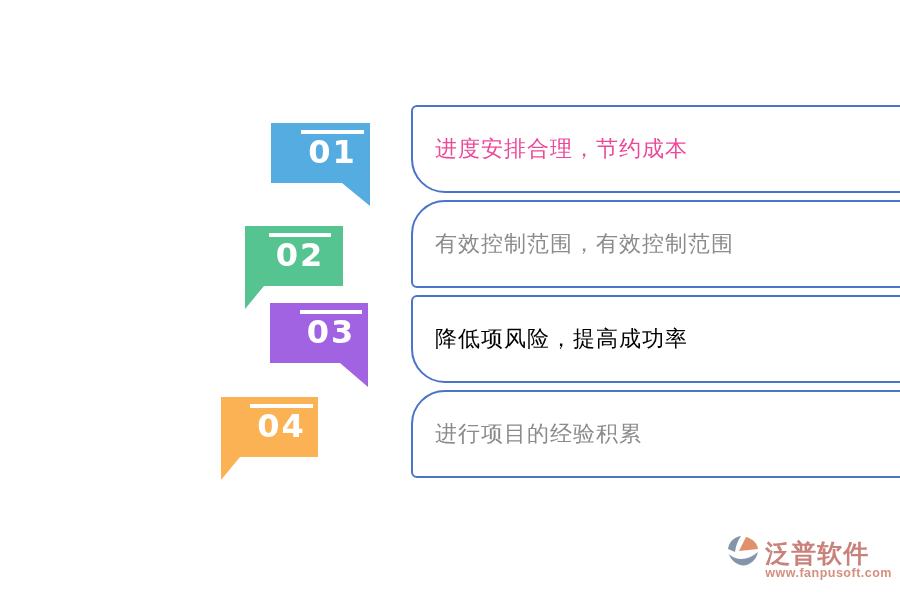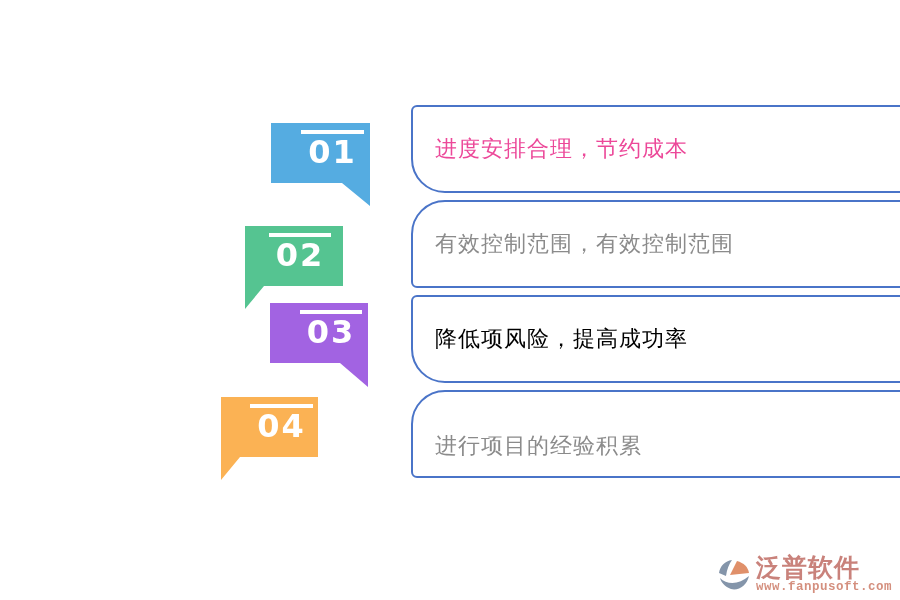--- a/index.html
+++ b/index.html
@@ -31,29 +31,29 @@
     color:#ffffff;font-size:32px;font-weight:bold;line-height:1;
     letter-spacing:2px;font-family:"DejaVu Sans","Liberation Sans",sans-serif;
   }
   .b1{left:271px;top:123px;width:99px;height:60px;}
   .b2{left:221px;top:226px;width:86px;height:60px;margin-left:24px;}
   .b3{left:270px;top:303px;width:98px;height:68px;}
   .b4{left:221px;top:397px;width:97px;height:60px;text-decoration:underline;}
 
   
   .footer{
-    position:absolute;right:8px;bottom:6px;display:flex;align-items:flex-end;gap:3px;
+    position:absolute;right:8px;bottom:20px;display:flex;align-items:flex-start;gap:3px;
   }
   .footer .logo-icon{width:36px;height:36px;margin-top:-6px;}
   .brand{
     font-size:25px;font-weight:bold;letter-spacing:1px;line-height:1.05;
   }
   .url{
     font-size:12.5px;font-weight:bold;text-align:center;letter-spacing:0.5px;
-    font-family:Liberation Mono, monospace;
+    font-family:Liberation Sans, sans-serif;
   }
 </style>
 </head>
 <body>
 
 <div class="stage">
 
   <div class="panel odd p1" style="border-color: rgb(74, 116, 200);">
     <div class="panel-text" style="color: #ec4899;">进度安排合理，节约成本</div>
   </div>
@@ -78,21 +78,21 @@
     <div class="panel-text" style="color: #000000;">降低项风险，提高成功率</div>
   </div>
   <div class="badge b3">
     <svg width="99" height="85" viewBox="0 0 99 85">
       <path d="M0 0 H98 V84 L70 60 H0 Z" fill="#a263e2"></path>
     </svg>
     <div class="num"><span style="color: rgb(255, 255, 255); border-top-color: rgb(255, 255, 255);">03</span></div>
   </div>
 
   <div class="panel even p4" style="border-color: rgb(74, 116, 200);">
-    <div class="panel-text" style="color: rgb(139, 139, 139); margin-top: 12px;">进行项目的经验积累</div>
+    <div class="panel-text" style="color: rgb(139, 139, 139);">进行项目的经验积累</div>
   </div>
   <div class="badge b4">
     <svg width="98" height="84" viewBox="0 0 98 84">
       <path d="M0 0 H97 V60 H19 L0 83 Z" fill="#fbb254"></path>
     </svg>
     <div class="num"><span style="color: rgb(255, 255, 255); border-top-color: rgb(255, 255, 255);">04</span></div>
   </div>
 
   <div class="footer">
     <svg class="logo-icon" viewBox="0 0 36 36">

